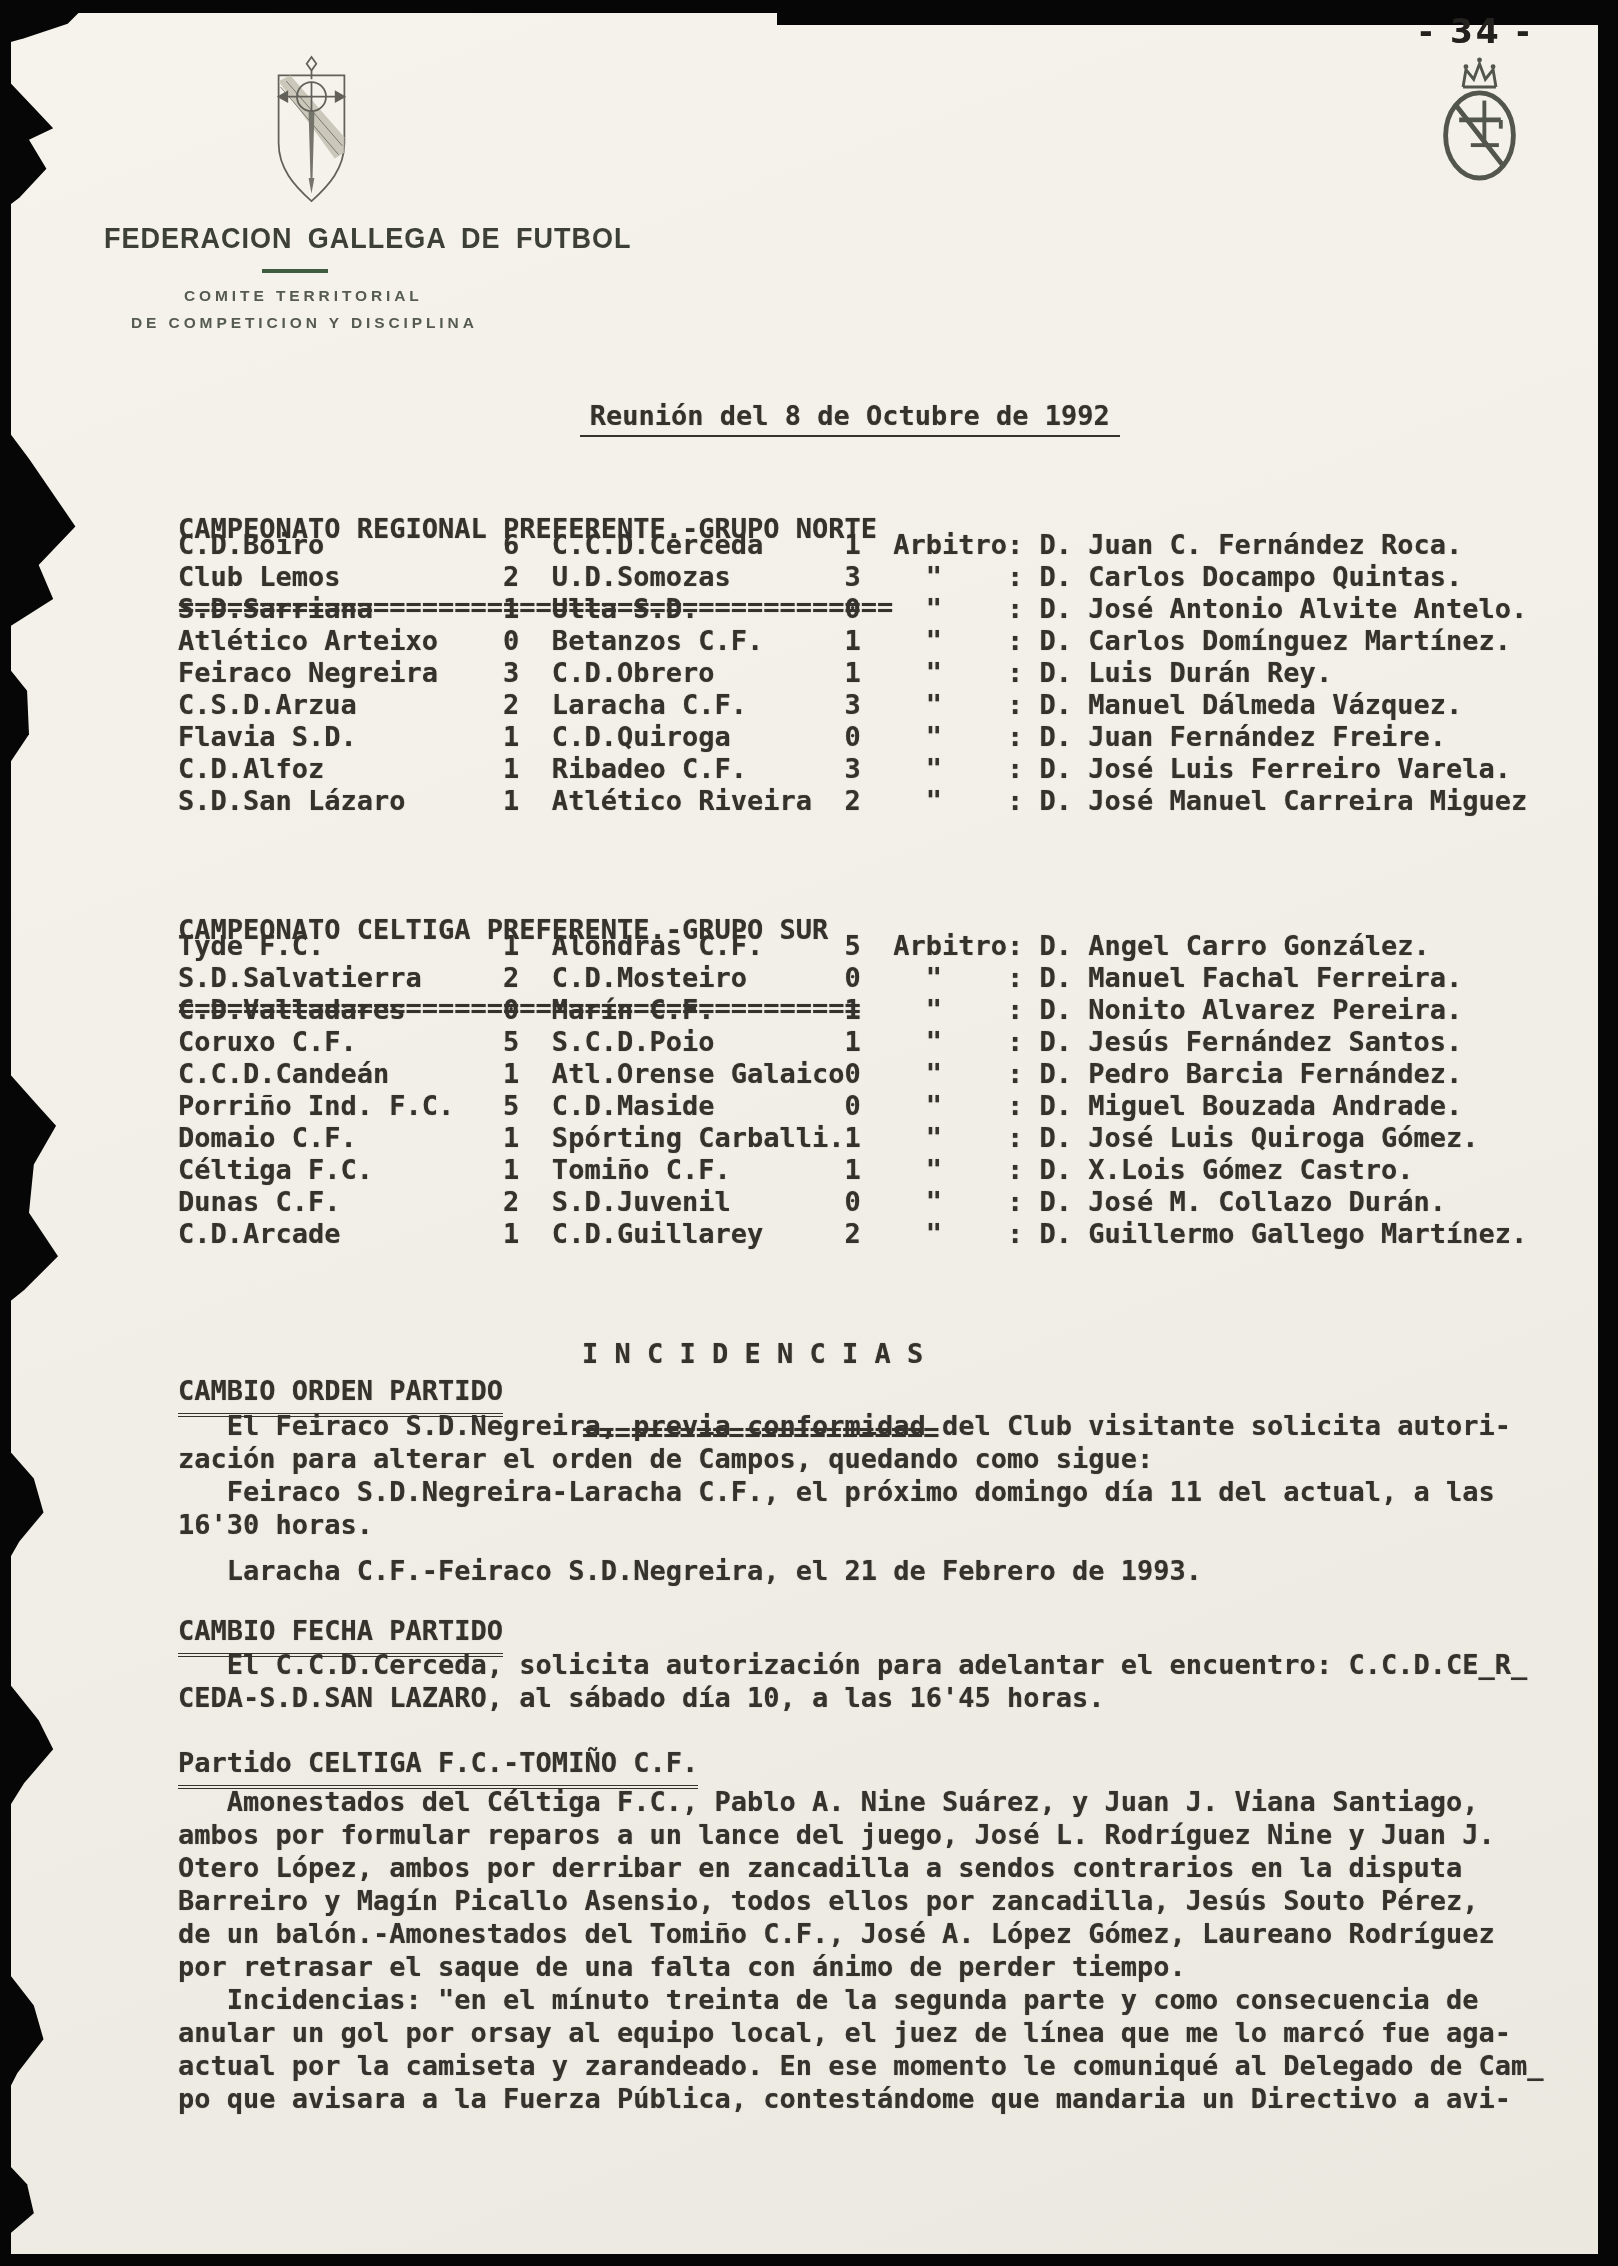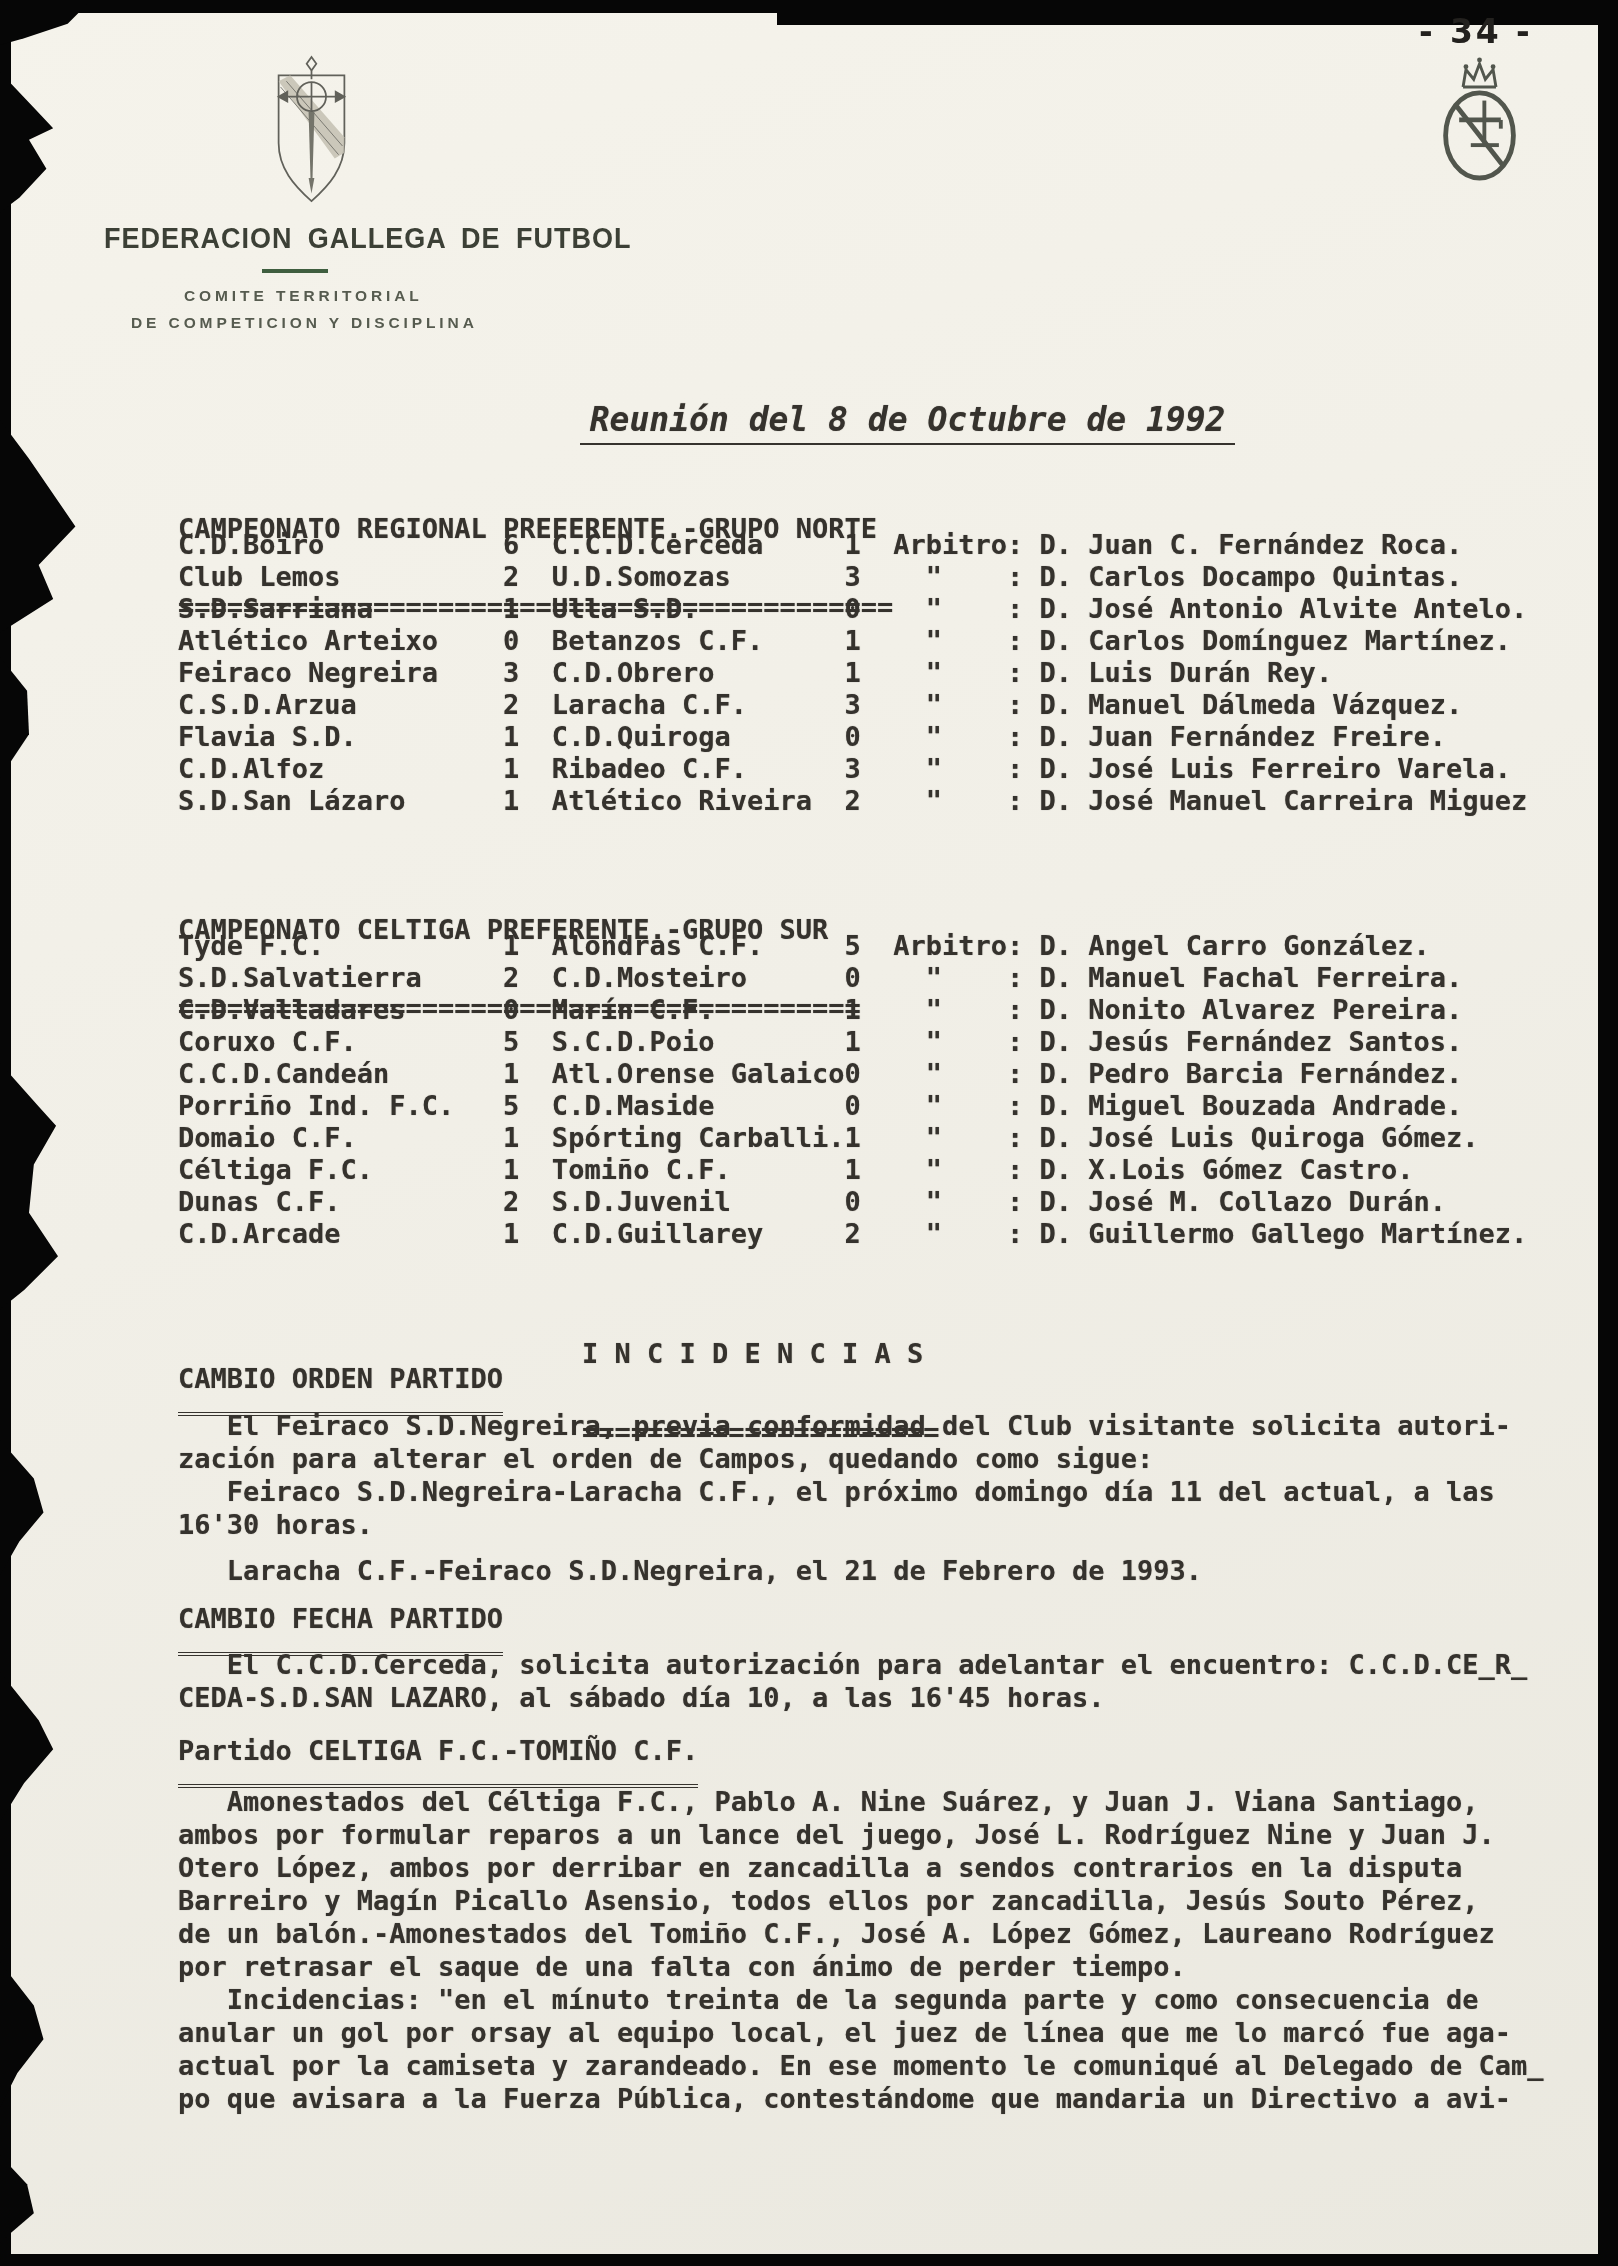--- a/index.html
+++ b/index.html
@@ -20,28 +20,28 @@
             transform:scaleY(1.1);transform-origin:left top;}
   .org-rule{position:absolute;left:262px;top:269px;width:66px;height:3.9px;background:#3f5e3f;}
   .committee{position:absolute;font-family:"Liberation Sans",sans-serif;font-weight:bold;
              font-size:15.5px;letter-spacing:3.9px;color:#565b4f;}
   .c1{left:184px;top:287px;}
   .c2{left:131px;top:314px;}
   .page-number{position:absolute;left:1419px;top:11.6px;font-family:"DejaVu Sans",sans-serif;
                font-weight:bold;font-size:33px;letter-spacing:2.9px;color:#23211e;}
   
   .tw{font-weight:bold;text-shadow:0 0 1px rgba(56,50,44,.5);}
-  .doc-title{position:absolute;left:580px;top:400px;font-size:33px;font-style:italic;}
+  .doc-title{position:absolute;left:580px;top:400px;font-size:27px;}
   .doc-title span{display:inline-block;padding:0 9.7px 3.9px 9.7px;border-bottom:2.9px solid #36332e;}
   .sec-head{position:absolute;left:178px;font-size:27px;line-height:26px;white-space:pre;}
   .match-table{position:absolute;left:178px;font-size:27px;}
   .t-line{white-space:pre;line-height:32px;height:32px;}
   .inc-head{position:absolute;left:582px;font-size:27px;line-height:26px;white-space:pre;text-align:left;}
   .sub-head{position:absolute;left:178px;font-size:27px;}
-  .sub-head span{display:inline-block;padding-bottom:18px;border-bottom:4.9px double #36332e;}
+  .sub-head span{display:inline-block;padding-bottom:7px;border-bottom:4.9px double #36332e;margin-top:12px;}
   .para{position:absolute;left:178px;font-size:27px;}
   .para .t-line{line-height:33px;height:33px;}
   .crest{position:absolute;left:267px;top:54px;}
   .stamp{position:absolute;left:1434px;top:54px;opacity:.9;}
 </style>
 </head>
 <body>
 
 <div class="page">
 

